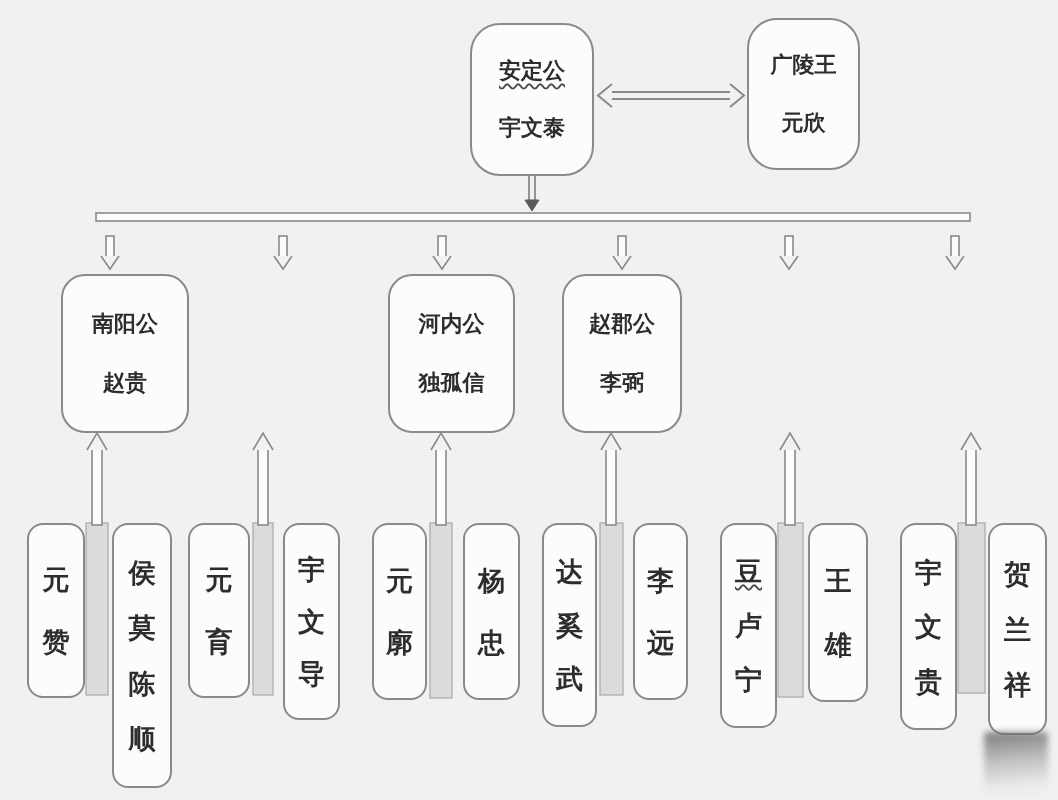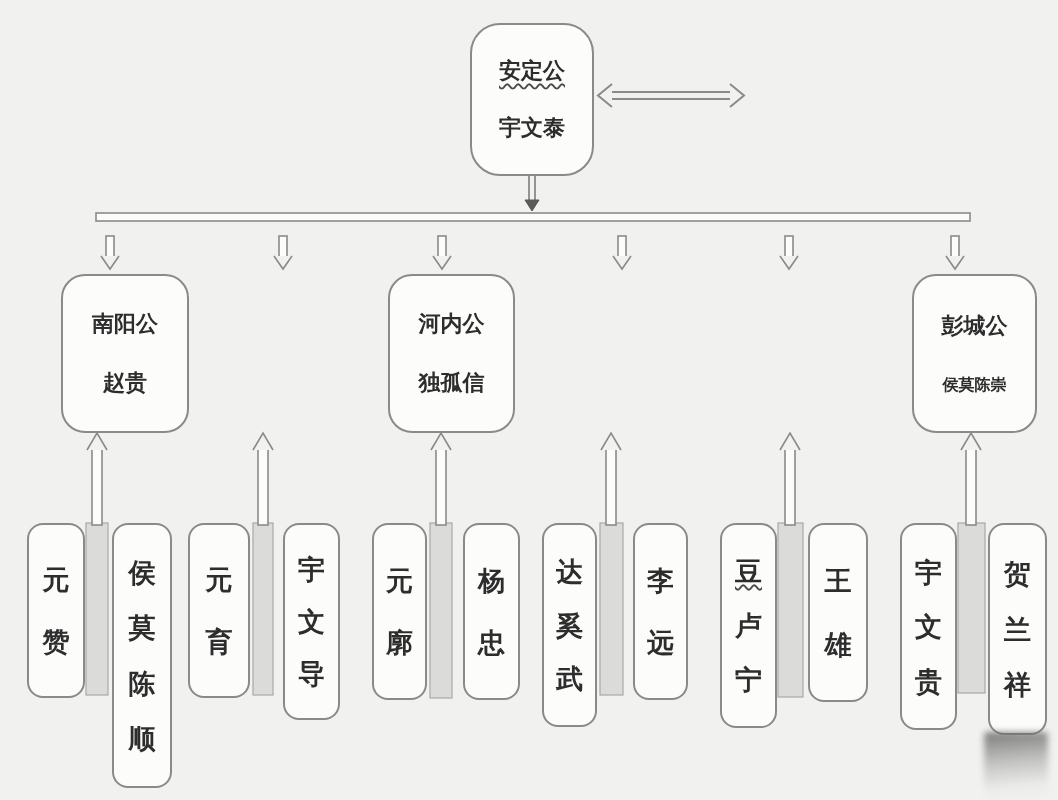--- a/index.html
+++ b/index.html
@@ -110,32 +110,36 @@
         <path d="M961,450 L971,433 L981,450" fill="#f1f1ef"></path>
       </g>
     </g>
   </svg>
 
   <div class="node h-node r-lg" style="left:470px;top:23px;width:124px;height:153px">
     <div class="wavy">安定公</div>
     <div>宇文泰</div>
   </div>
 
+  <div class="node h-node r-lg" style="left:747px;top:18px;width:113px;height:152px">
+    <div>广陵王</div>
+    <div>元欣</div>
+  </div>
 
   <div class="node h-node" style="left:61px;top:274px;width:128px;height:159px">
     <div>南阳公</div>
     <div>赵贵</div>
   </div>
   <div class="node h-node" style="left:388px;top:274px;width:127px;height:159px">
     <div>河内公</div>
     <div>独孤信</div>
   </div>
-  <div class="node h-node" style="left:912px;top:274px;width:125px;height:159px">
-    <div>彭城公</div>
-    <div class="small">侯莫陈崇</div>
+  <div class="node h-node" style="left:562px;top:274px;width:120px;height:159px">
+    <div>赵郡公</div>
+    <div>李弼</div>
   </div>
 
   <div class="node v-node" style="left:27px;top:523px;width:58px;height:175px">
       <span>元</span>
       <span>赞</span>
     </div>
   <div class="node v-node" style="left:112px;top:523px;width:60px;height:265px">
       <span>侯</span>
       <span>莫</span>
       <span>陈</span>

